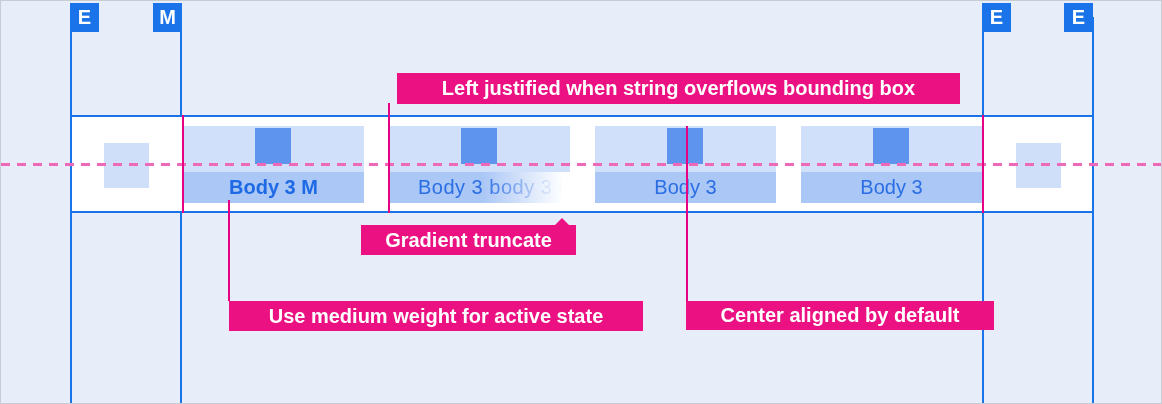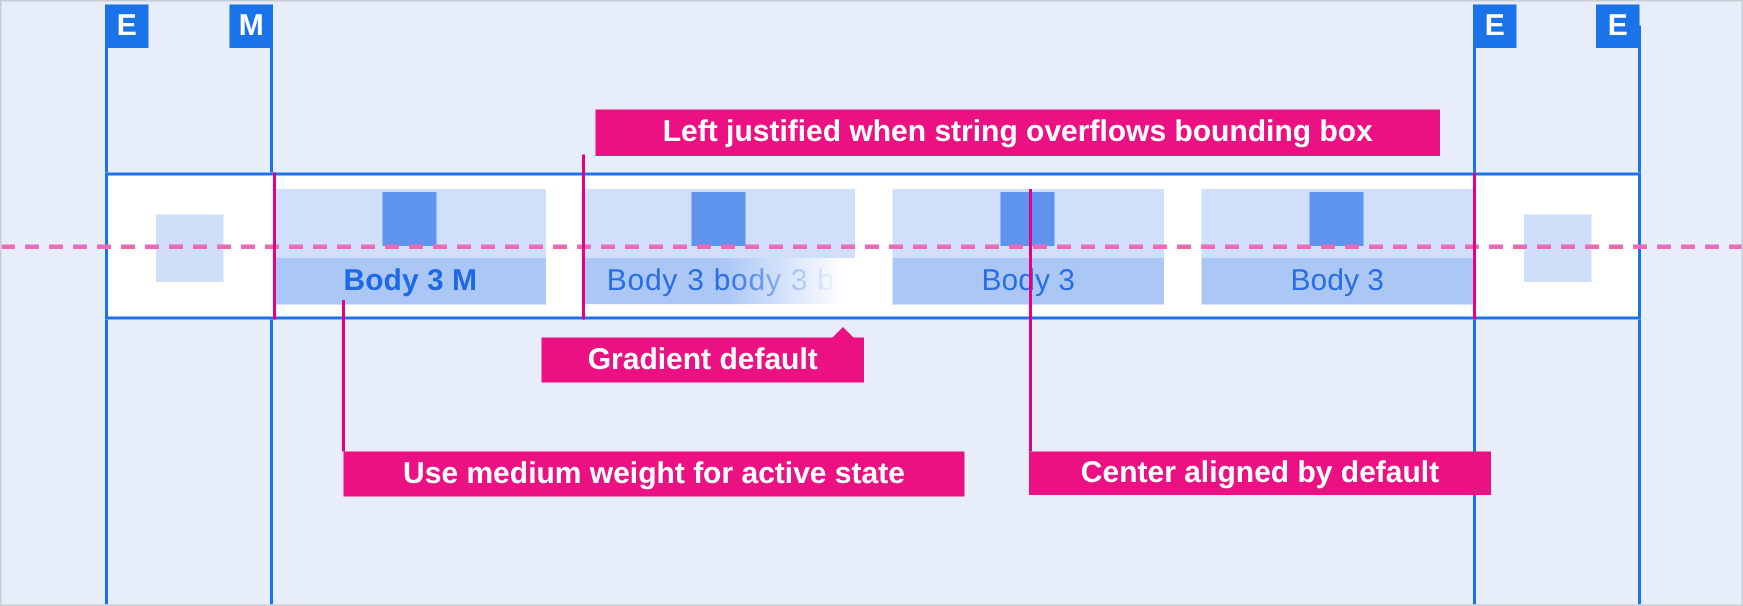--- a/index.html
+++ b/index.html
@@ -25,21 +25,21 @@
   .tab{position:absolute;top:125px;width:181px;height:77px;z-index:3;}
   .tab .iconzone{position:relative;width:181px;height:46px;background:#d1e0fa;}
   .tab .iconsq{position:absolute;left:72px;top:2px;width:36px;height:36px;background:#5e94ee;}
   .tab .labelzone{
     position:relative;width:181px;height:31px;background:#abc7f6;
     font-size:20px;line-height:31px;color:#2a6ee4;text-align:center;
     white-space:nowrap;overflow:hidden;
   }
   .tab.active .labelzone{font-weight:700;color:#1e6ae4;}
   .tab.truncated .labelzone{
-    text-align:center;padding-left:2px;letter-spacing:.5px;
+    text-align:right;padding-left:2px;letter-spacing:.5px;
     -webkit-mask-image:linear-gradient(90deg,#000 52%,rgba(0,0,0,0) 96%);
             mask-image:linear-gradient(90deg,#000 52%,rgba(0,0,0,0) 96%);
   }
   
   .dashline{
     position:absolute;left:0;top:162px;width:1162px;height:3px;z-index:4;
     background:repeating-linear-gradient(90deg,#ee6ab8 0 9px,rgba(0,0,0,0) 9px 16px);
   }
   
   .pline{position:absolute;width:2px;background:#e60084;z-index:5;}
@@ -102,21 +102,21 @@
   <div class="pline" style="left:181px;top:114px;height:98px;"></div>
   <div class="pline" style="left:981px;top:114px;height:98px;"></div>
   <div class="pline" style="left:387px;top:102px;height:110px;"></div>
   <div class="pline" style="left:227px;top:199px;height:101px;"></div>
   <div class="pline" style="left:685px;top:125px;height:175px;"></div>
 
   <div class="callout" style="left:396px;top:72px;width:563px;height:31px;line-height:31px;">Left justified when string overflows bounding box</div>
 
   <div class="callout" style="left:360px;top:224px;width:215px;height:30px;line-height:30px;">
     <span class="tri"></span>
-    <span>Gradient default</span>
+    <span>Gradient truncate</span>
   </div>
 
   <div class="callout" style="left:228px;top:300px;width:414px;height:30px;line-height:30px;">Use medium weight for active state</div>
 
   <div class="callout" style="left:685px;top:300px;width:308px;height:29px;line-height:29px;">Center aligned by default</div>
 
   <div class="badge" style="left:69px;">E</div>
   <div class="badge" style="left:152px;">M</div>
   <div class="badge" style="left:981px;">E</div>
   <div class="badge" style="left:1063px;">E</div>

